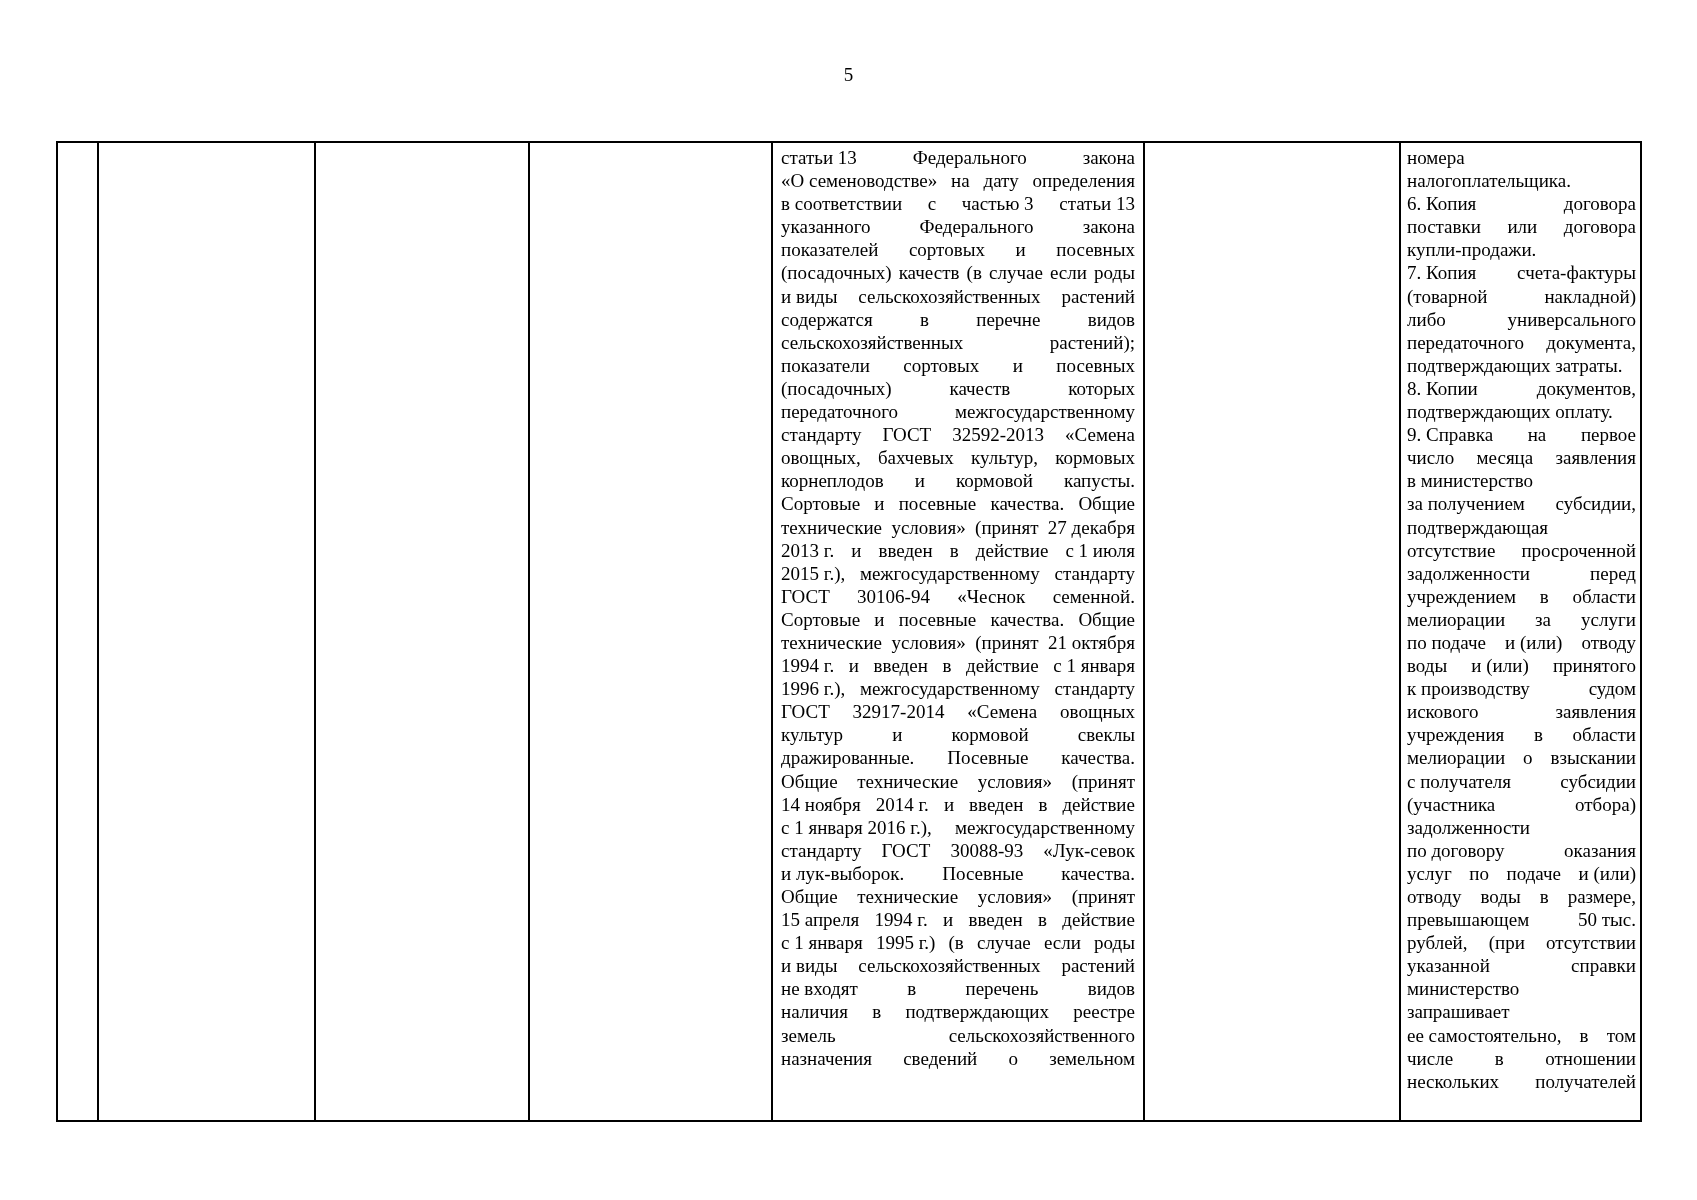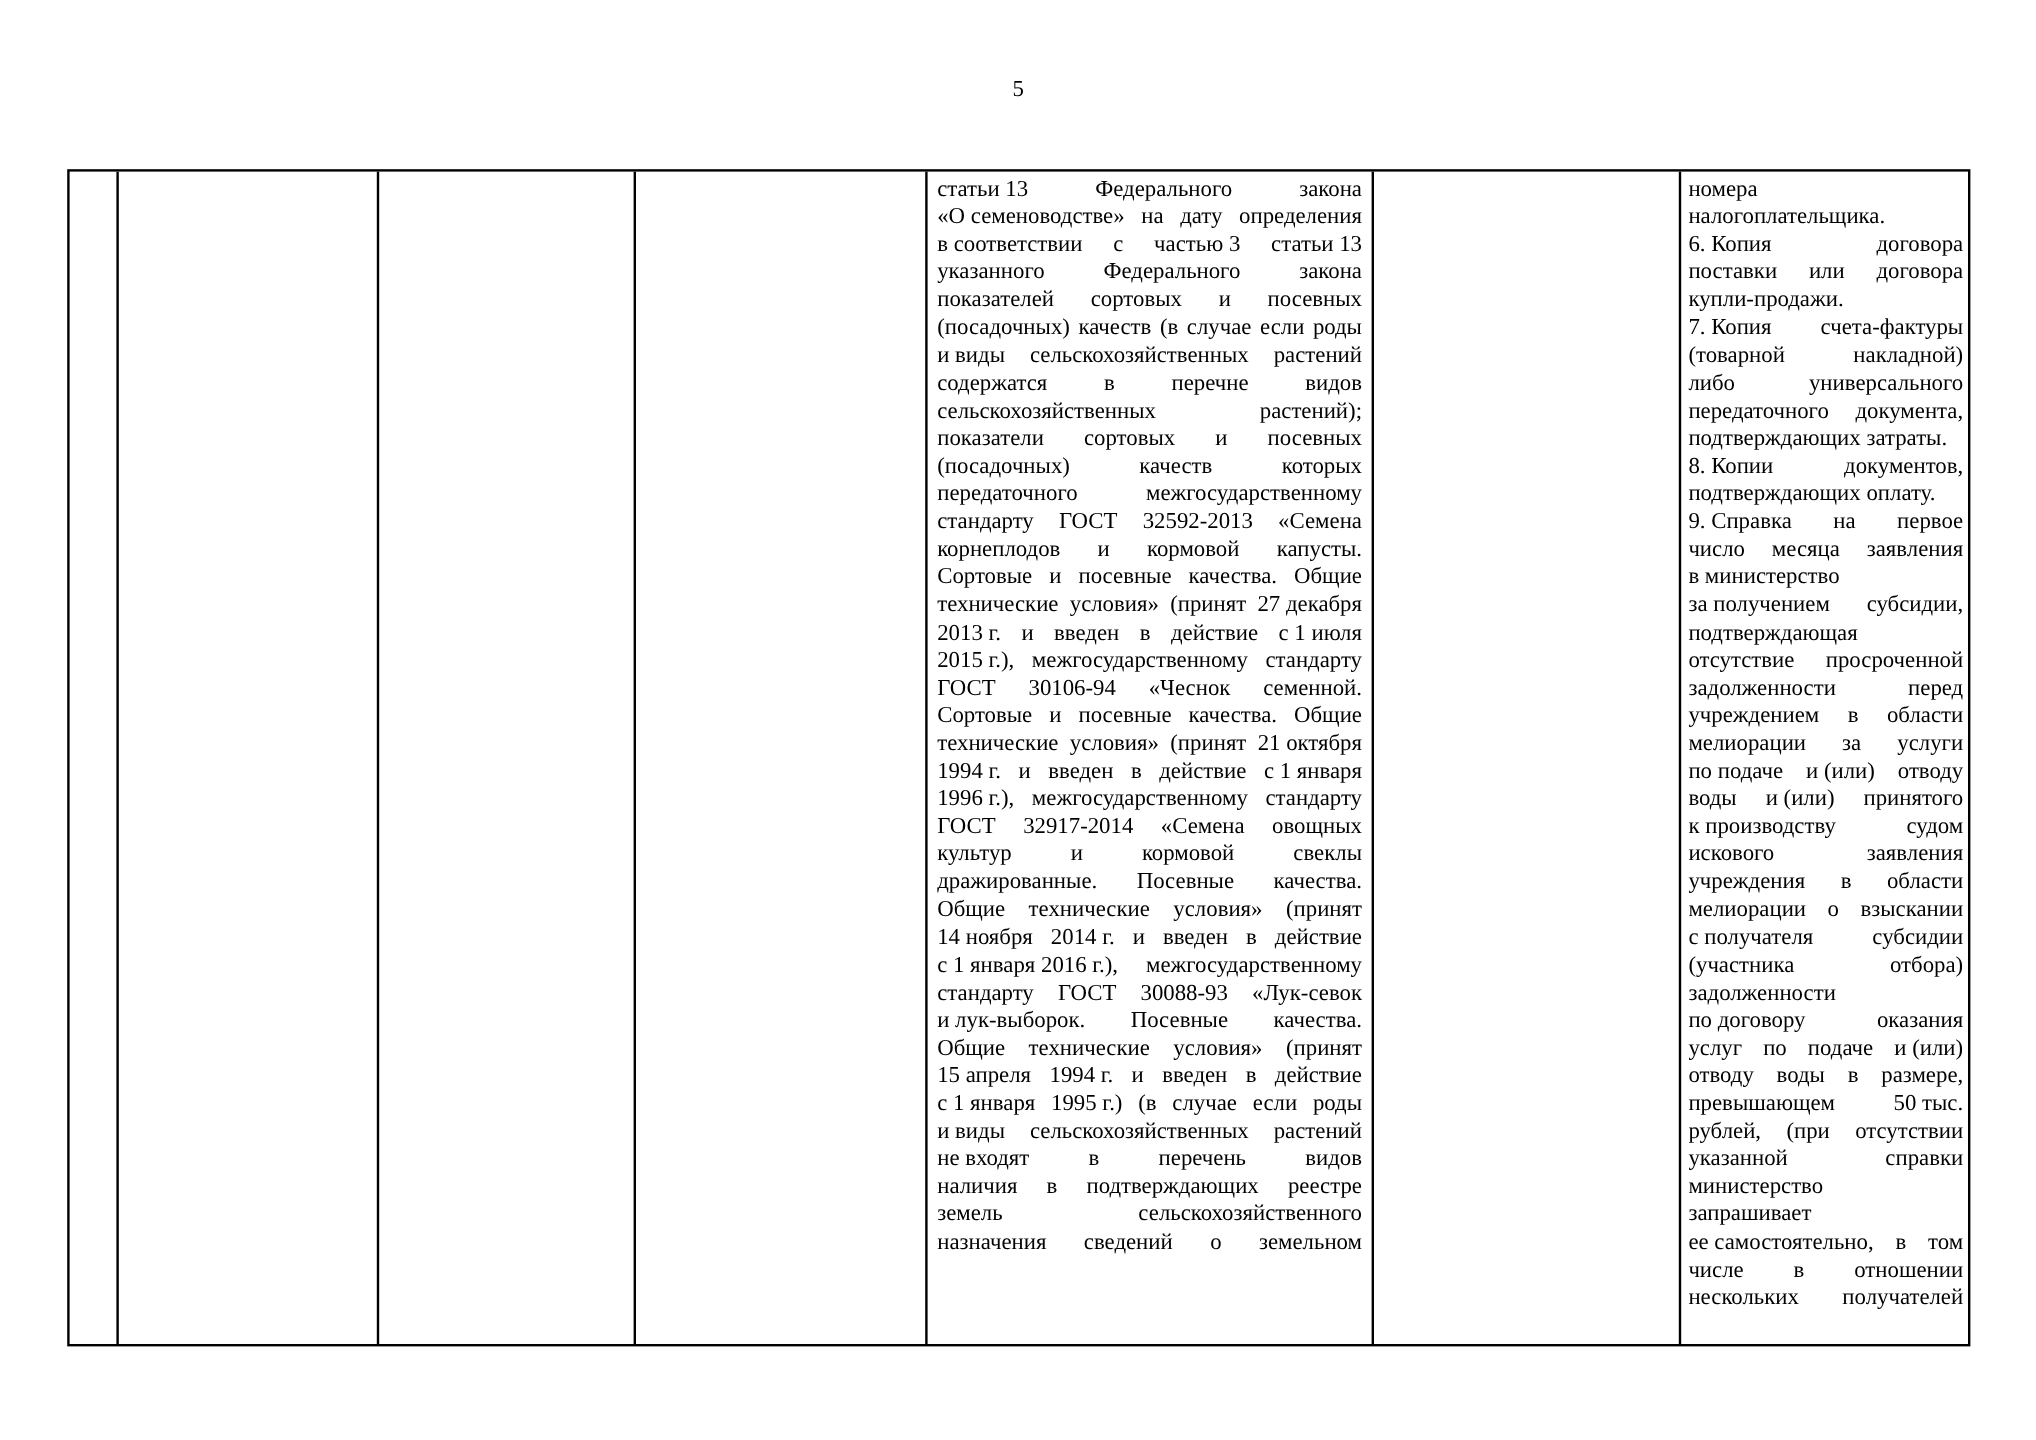--- a/index.html
+++ b/index.html
@@ -147,20 +147,26 @@
           <span>передаточного</span>
           <span>межгосударственному</span>
         </div>
         <div class="ln just">
           <span>стандарту</span>
           <span>ГОСТ</span>
           <span>32592-2013</span>
           <span>«Семена</span>
         </div>
         <div class="ln just">
+          <span>овощных,</span>
+          <span>бахчевых</span>
+          <span>культур,</span>
+          <span>кормовых</span>
+        </div>
+        <div class="ln just">
           <span>корнеплодов</span>
           <span>и</span>
           <span>кормовой</span>
           <span>капусты.</span>
         </div>
         <div class="ln just">
           <span>Сортовые</span>
           <span>и</span>
           <span>посевные</span>
           <span>качества.</span>

